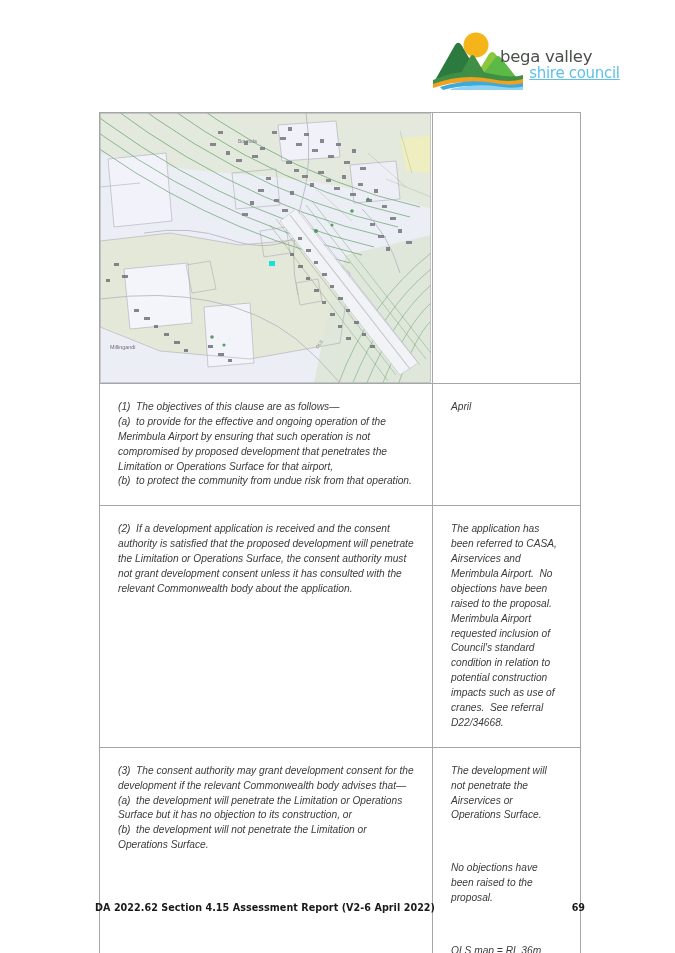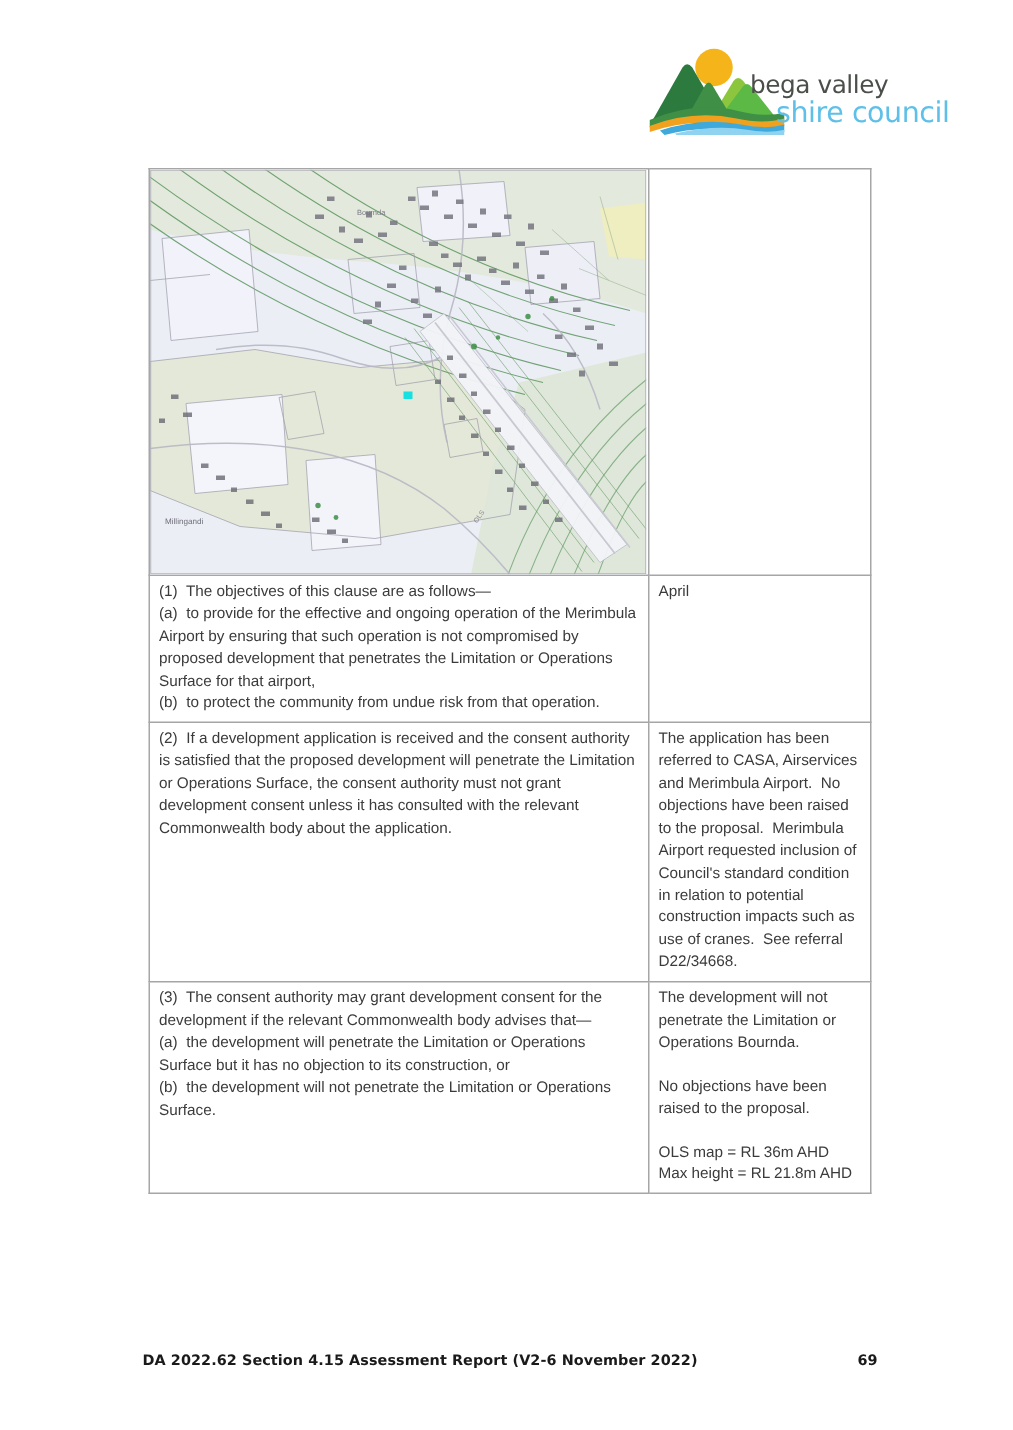--- a/index.html
+++ b/index.html
@@ -54,26 +54,27 @@
     font-family: "DejaVu Sans", sans-serif;
     font-size: 16.5px;
     letter-spacing: -0.3px;
     color: #4b4f4a;
     display: block;
     text-align: left;
     padding-left: 1px;
   }
   .logo-line2 {
     font-family: "DejaVu Sans", sans-serif;
-    font-size: 19px;
+    font-size: 15px;
     letter-spacing: -0.3px;
     color: #5ec0e8;
     display: block;
-    text-align: right;
+    text-align: center;
     padding-left: 17px;
+    text-decoration: underline;
   }
 
   
   .tbl {
     position: absolute;
     left: 99px;
     top: 112px;
     width: 479px;
     border-collapse: collapse;
     table-layout: fixed;
@@ -92,21 +93,21 @@
 
   td.map-cell {
     padding: 0;
     height: 270px;
     overflow: hidden;
   }
   td.map-blank {
     padding: 0;
   }
 
-  .para { margin: 0; white-space: pre-wrap; }
+  .para { margin: 12px; white-space: pre-wrap; font-style: italic; }
   .spacer-line { display: block; height: 14px; }
 
   
   .map {
     position: relative;
     width: 331px;
     height: 270px;
     overflow: hidden;
     background: #edeff7;
   }
@@ -380,30 +381,30 @@
         </td>
       </tr>
 
       <tr>
         <td class="col-left">
           <p class="para">(3)  The consent authority may grant development consent for the development if the relevant Commonwealth body advises that—
 (a)  the development will penetrate the Limitation or Operations Surface but it has no objection to its construction, or
 (b)  the development will not penetrate the Limitation or Operations Surface.</p>
         </td>
         <td class="col-right">
-          <p class="para">The development will not penetrate the Limitation or Operations Bournda.</p>
+          <p class="para">The development will not penetrate the Airservices or Operations Surface.</p>
           <span class="spacer-line"></span>
           <p class="para">No objections have been raised to the proposal.</p>
           <span class="spacer-line"></span>
           <p class="para">OLS map = RL 36m AHD
 Max height = RL 21.8m AHD</p>
         </td>
       </tr>
 
     </tbody>
   </table>
 
   <div class="footer">
-    <span class="footer-text">DA 2022.62 Section 4.15 Assessment Report (V2-6 November 2022)</span>
+    <span class="footer-text">DA 2022.62 Section 4.15 Assessment Report (V2-6 April 2022)</span>
     <span class="footer-page">69</span>
   </div>
 
 </div>
 
 </body></html>

